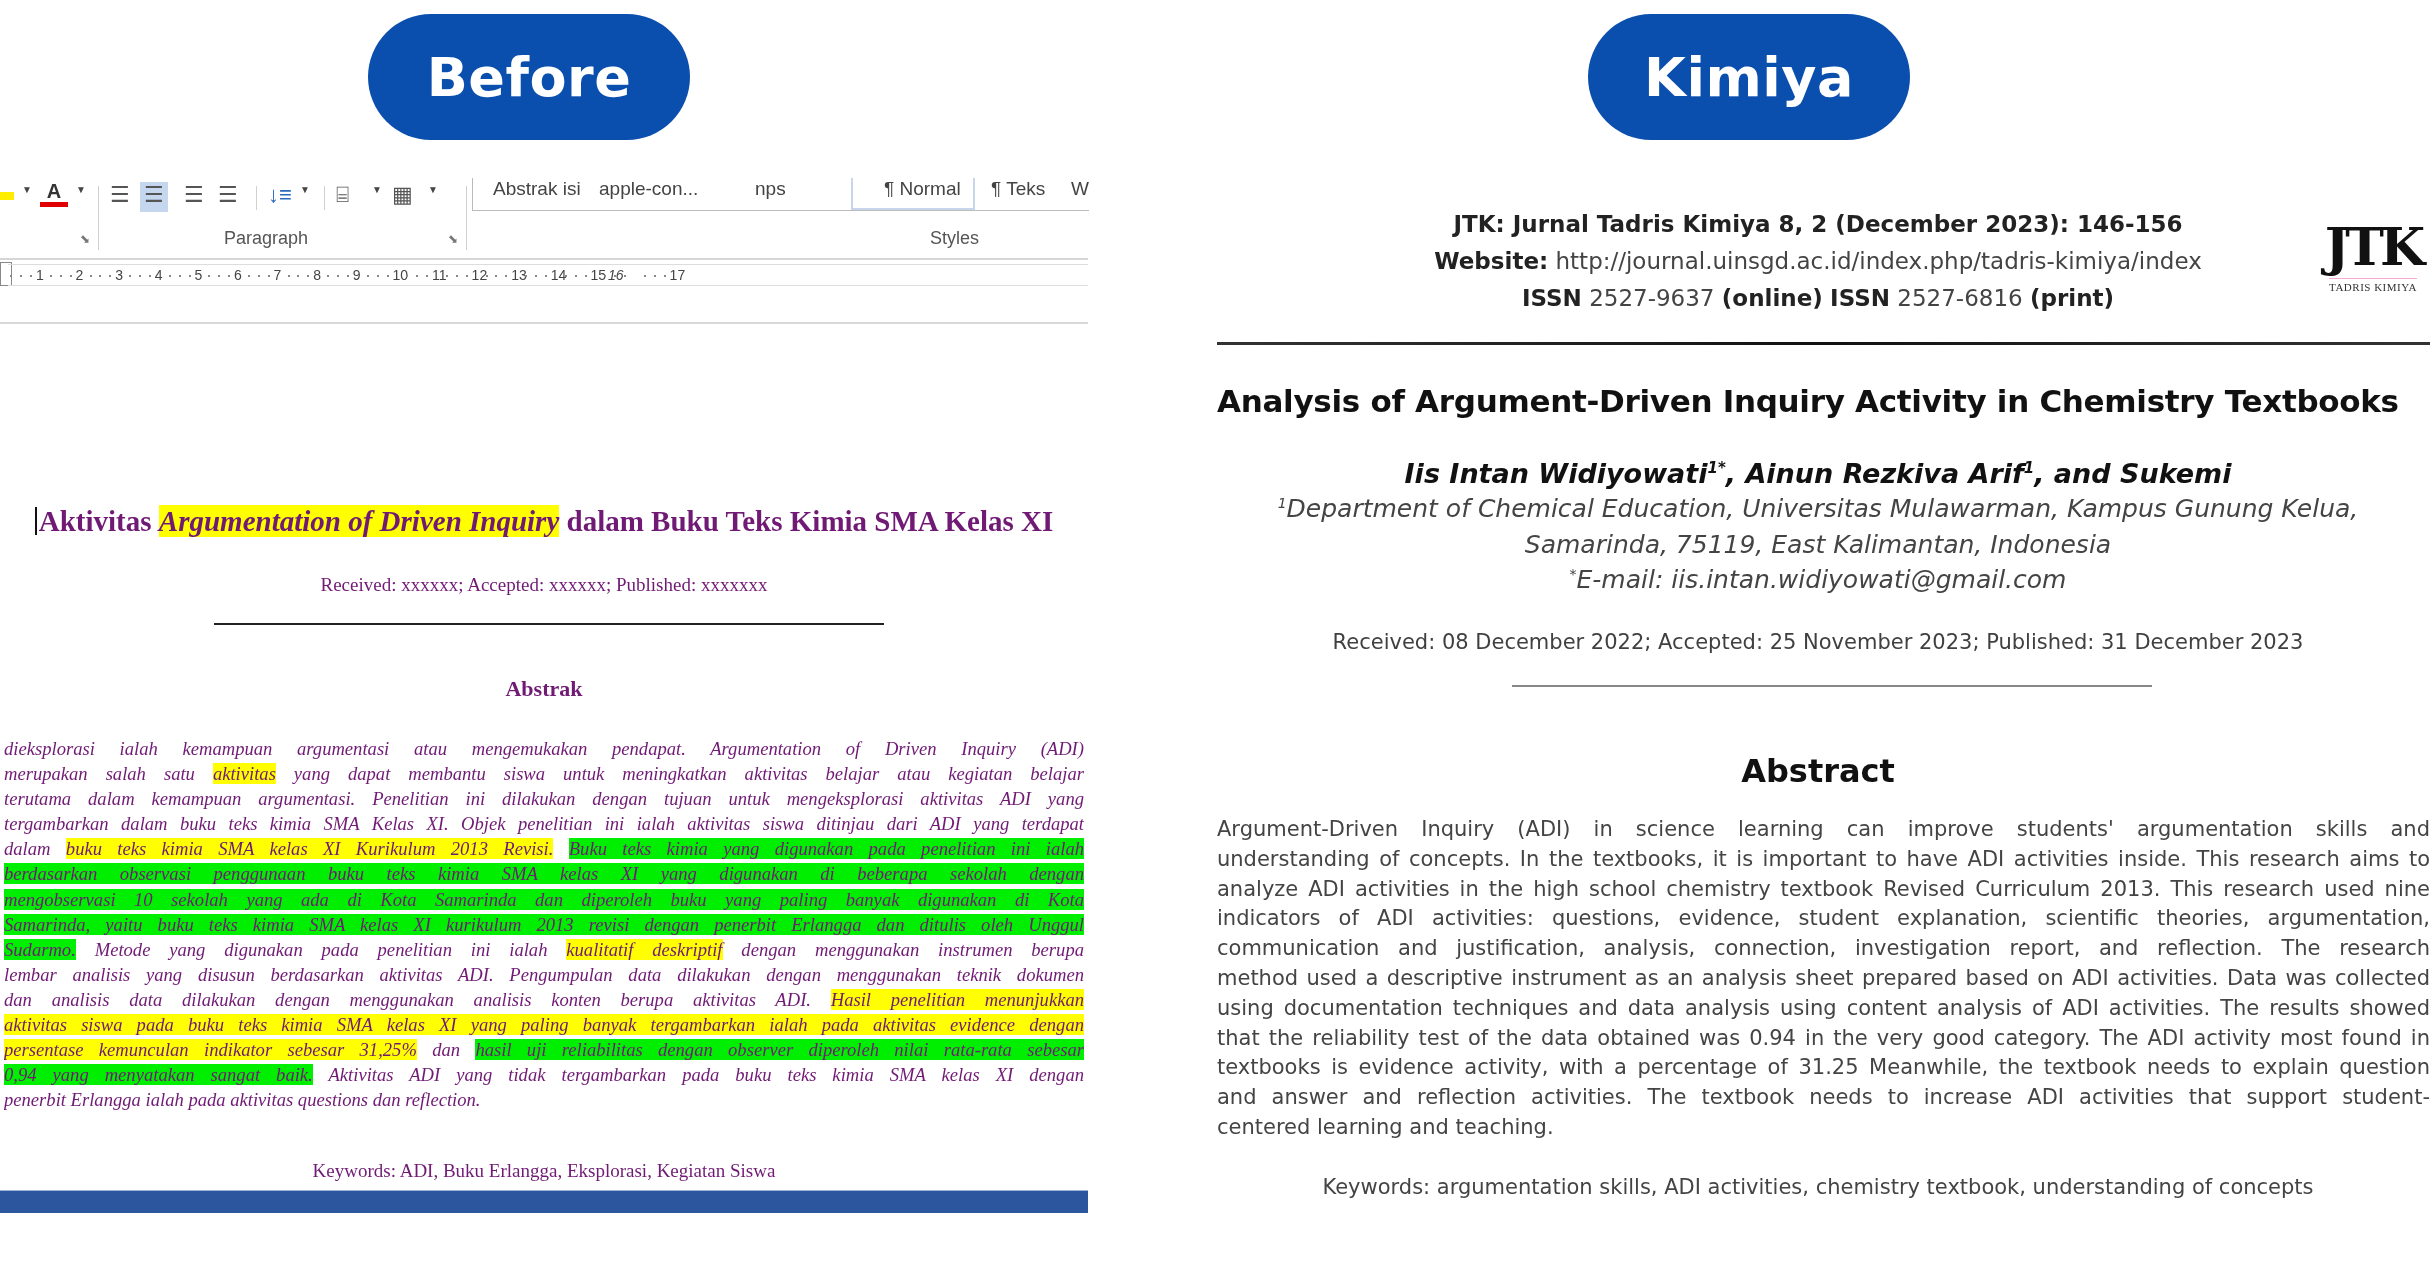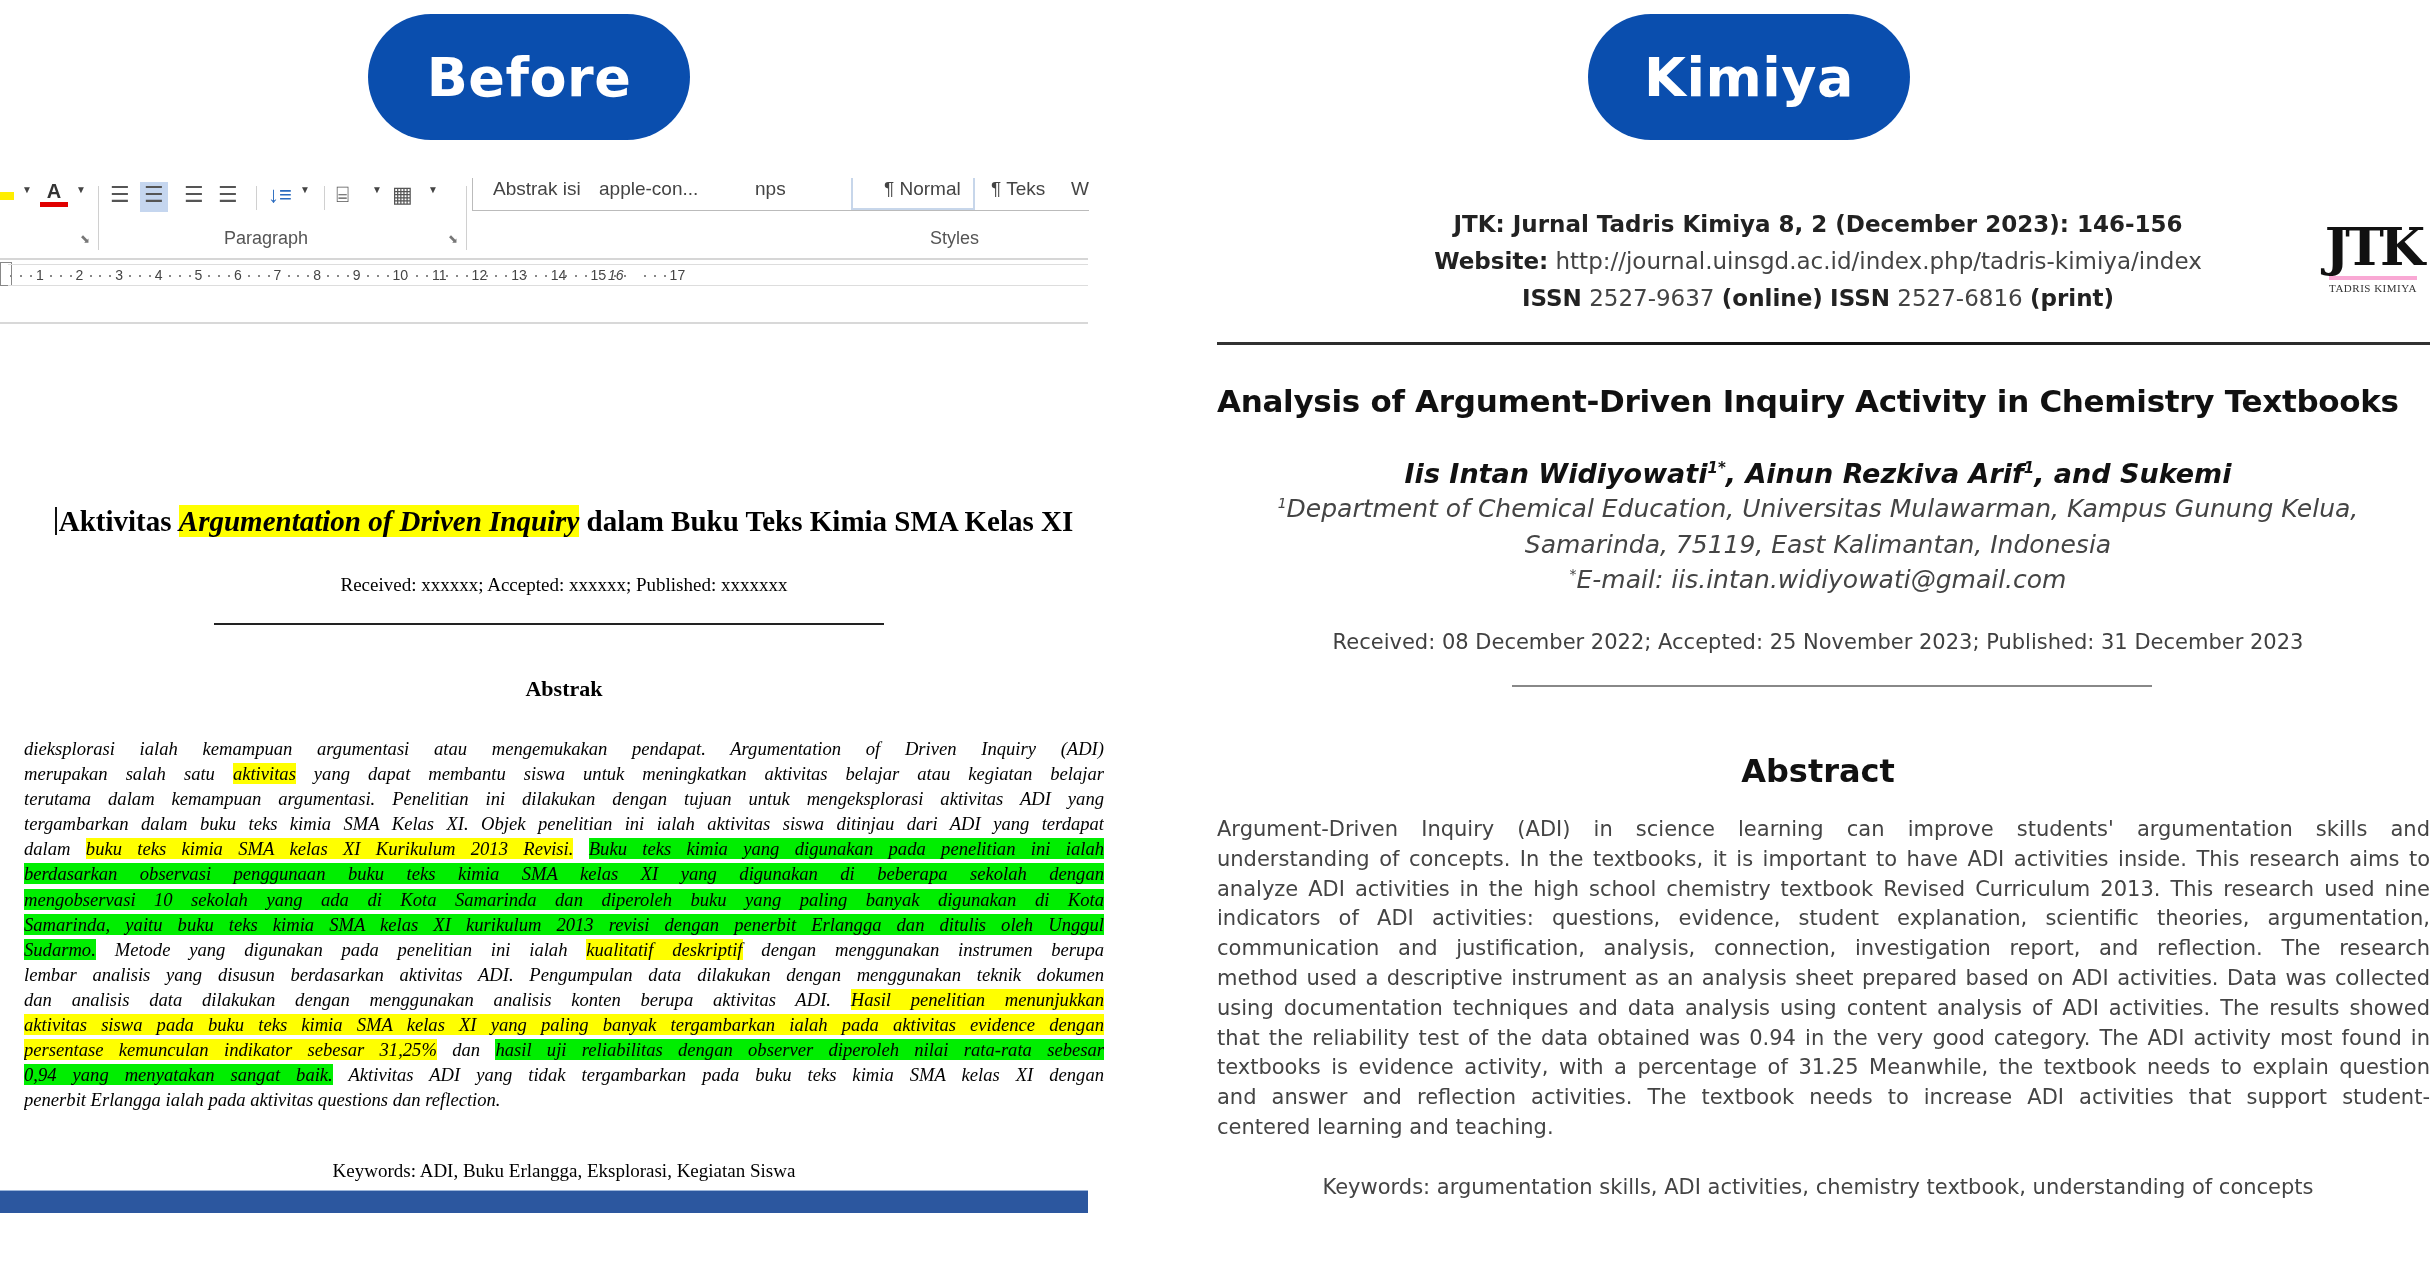--- a/index.html
+++ b/index.html
@@ -23,42 +23,42 @@
   .ribbon .tool { position: absolute; top: 4px; font-size: 22px; color: #555; }
   .ribbon .caret { position: absolute; top: 6px; font-size: 10px; color: #444; }
   .launcher { position: absolute; top: 54px; font-size: 12px; color: #777; }
   .styles-box { position: absolute; left: 472px; top: 0; width: 616px; height: 32px; border-left: 1px solid #bbb; border-bottom: 1px solid #bbb; }
   .style-item { position: absolute; top: 0; font-size: 19px; color: #444; }
   .style-item.active { background: #fff; border: 2px solid #c7d6ea; border-top: none; padding: 0 12px; height: 30px; }
   .ruler { position: absolute; left: 0; top: 258px; width: 1088px; height: 64px; border-bottom: 2px solid #d8d8d8; }
   .ruler-strip { position: absolute; left: 8px; top: 6px; width: 1080px; height: 20px; border-top: 1px solid #ddd; border-bottom: 1px solid #ddd; }
   .ruler-num { position: absolute; top: 2px; font-size: 14px; color: #444; font-family: "Liberation Sans", sans-serif; }
   .ruler-dot { position: absolute; top: 10px; width: 2px; height: 2px; background: #888; }
-  .doc-left { position: absolute; left: 24px; width: 1080px; font-family: "Liberation Serif", serif; color: #000000; }
+  .doc-left { position: absolute; left: 4px; width: 1080px; font-family: "Liberation Serif", serif; color: #701a75; }
   .left-title { top: 505px; font-size: 29px; font-weight: bold; text-align: center; white-space: nowrap; }
   .left-title .cursor { display: inline-block; width: 2px; height: 28px; background: #111; vertical-align: -4px; margin-right: 2px; }
   .hl-y { background: #ffff00; }
   .hl-g { background: #00ee00; }
   .left-received { top: 574px; font-size: 19px; text-align: center; }
   .left-rule { position: absolute; left: 214px; top: 623px; width: 670px; height: 2px; background: #222; }
   .left-abstrak { top: 676px; font-size: 22px; font-weight: bold; text-align: center; }
   .left-body { top: 736px; font-size: 18.6px; line-height: 25.1px; font-style: italic; text-align: justify; }
   .left-body .ln { display: block; text-align: justify; text-align-last: justify; white-space: nowrap; overflow: hidden; }
   .left-body .ln.last { text-align-last: left; }
   .left-keywords { top: 1160px; font-size: 19px; text-align: center; }
   .blue-bar { position: absolute; left: 0; top: 1190px; width: 1088px; height: 22px; background: #2c579f; border-top: 1px solid #9bb4d9; }
   
   #right { position: absolute; left: 1200px; top: 0; width: 1236px; height: 1268px; }
   .r-font { font-family: "DejaVu Sans", sans-serif; }
   .hdr-line { position: absolute; left: 0; width: 1236px; text-align: center; font-size: 23px; color: #222; }
   .hdr-line b { font-weight: bold; }
   .hdr-line .light { color: #444; font-weight: normal; }
   .logo { position: absolute; left: 1118px; top: 218px; width: 110px; height: 90px; text-align: center; }
   .logo-mark { font-family: "DejaVu Serif", serif; font-size: 52px; font-weight: bold; color: #111; line-height: 58px; letter-spacing: -4px; }
-  .logo-text { font-family: "Liberation Serif", serif; font-size: 11px; color: #333; letter-spacing: 0.5px; border-top: 4px solid #f9a8d4; display: inline-block; padding-top: 2px; }
+  .logo-text { font-family: "Liberation Serif", serif; font-size: 11px; color: #333; letter-spacing: 0.5px; border-top: 1px solid #f9a8d4; display: inline-block; padding-top: 2px; }
   .r-rule { position: absolute; left: 17px; top: 342px; width: 1213px; height: 3px; background: linear-gradient(to right, #333, #111 50%, #333); }
   .r-title { position: absolute; left: 17px; top: 383px; font-size: 31px; font-weight: bold; color: #111; white-space: nowrap; font-family: "DejaVu Sans", sans-serif; letter-spacing: -0.3px; }
   .r-center { position: absolute; left: 0; width: 1236px; text-align: center; }
   .r-authors { top: 458px; font-size: 27px; font-style: italic; font-weight: bold; color: #111; }
   .r-authors sup { font-size: 15px; }
   .r-affil { font-size: 25px; font-style: italic; color: #444; }
   .r-affil sup { font-size: 14px; }
   .r-received { top: 630px; font-size: 21px; color: #404040; }
   .r-shortrule { position: absolute; left: 312px; top: 685px; width: 640px; height: 2px; background: #888; }
   .r-abstract-h { top: 752px; font-size: 32px; font-weight: bold; color: #111; }

